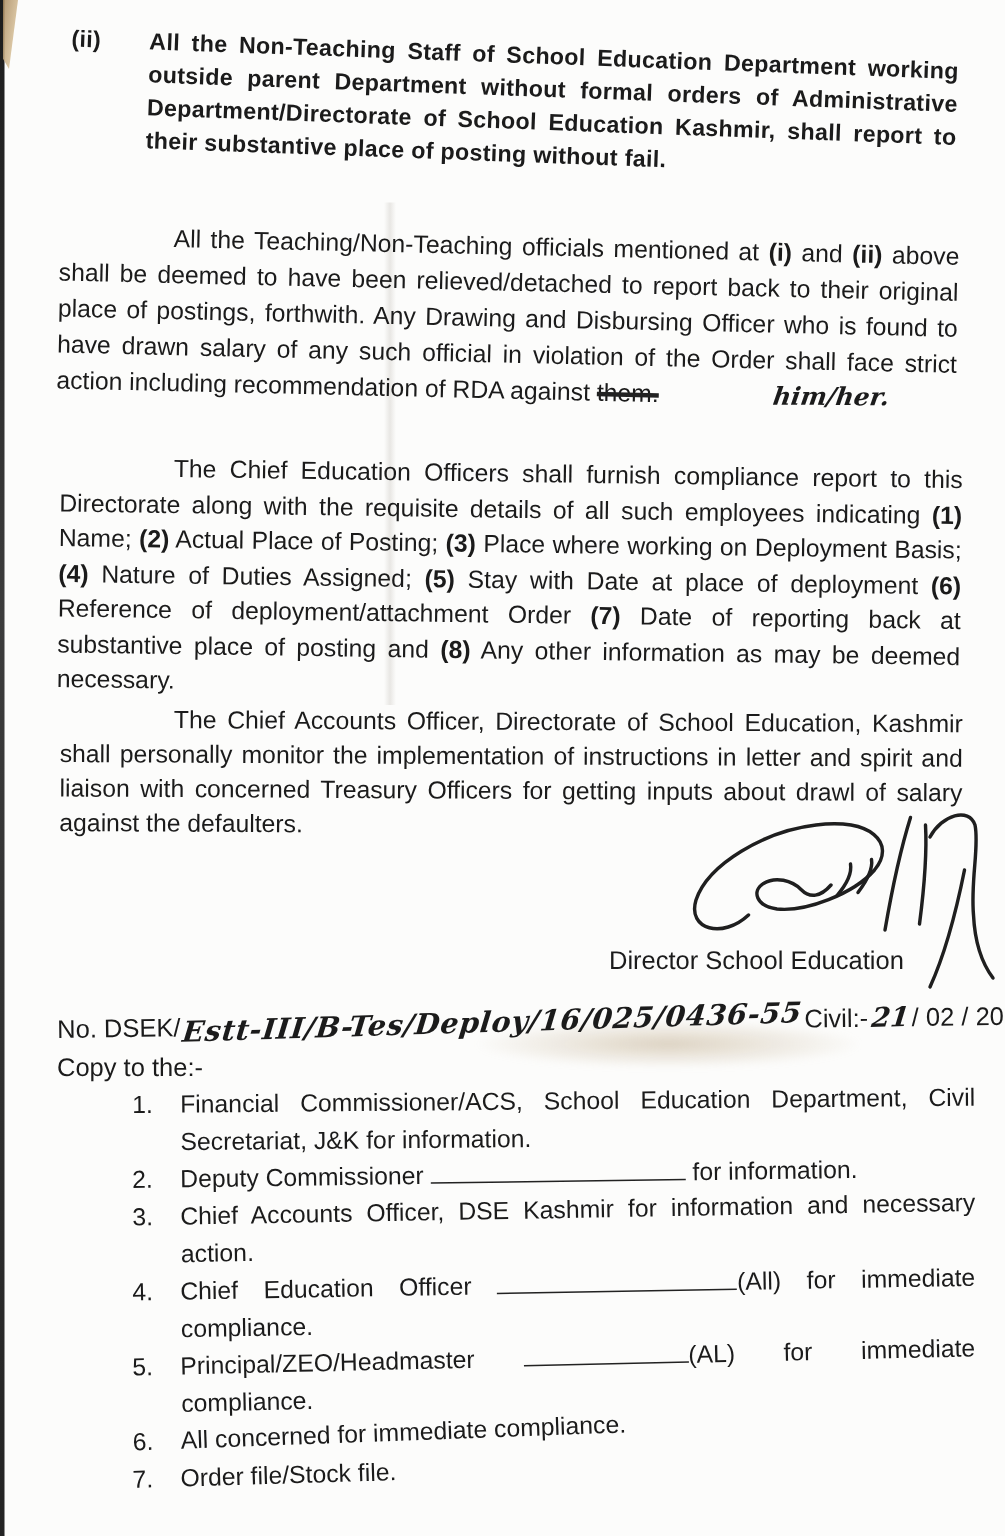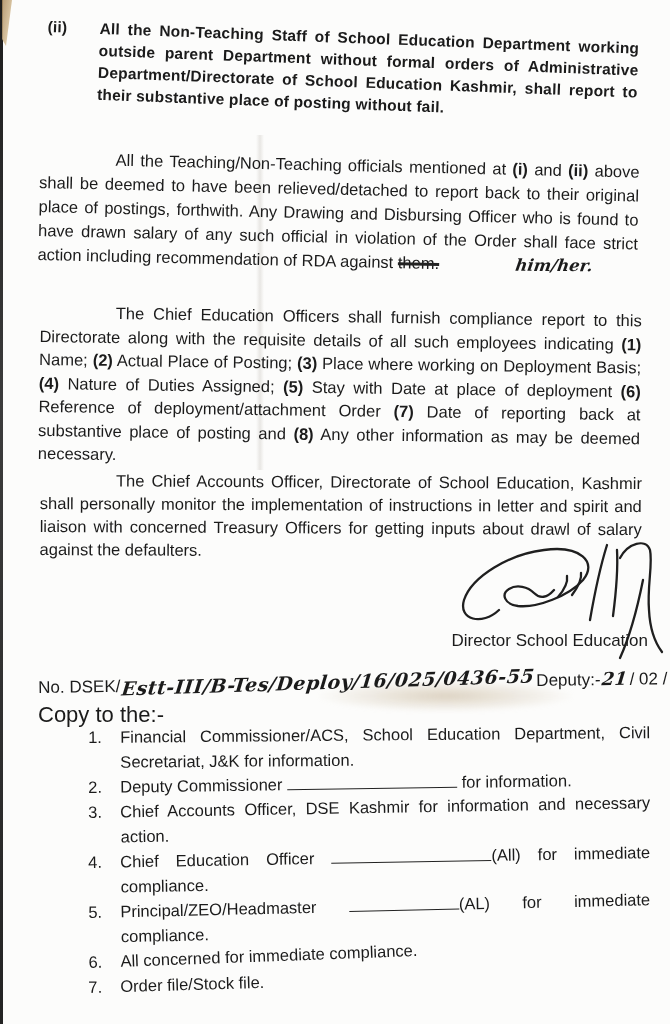--- a/index.html
+++ b/index.html
@@ -55,32 +55,32 @@
   .hand {
     display: inline-block;
     font-family: "DejaVu Serif", serif;
     font-style: italic; font-weight: 600;
     transform: skewX(-8deg) rotate(-1deg);
   }
 
   .signature { position: absolute; left: 444px; top: 536px; }
   .sig-title {
     position: absolute; left: 406px; top: 629px; width: 242px;
-    text-align: right; font-size: 17px; line-height: 23px;
+    text-align: left; font-size: 17px; line-height: 23px;
   }
 
   .ref-line {
     position: absolute; left: 38px; top: 675px; width: 622px;
     font-size: 17px; white-space: nowrap;
     transform: rotate(-0.8deg); transform-origin: left top;
   }
   .ref-hand { font-size: 19px; margin: 0 2px; letter-spacing: .5px; }
   .day-hand { font-size: 18px; margin: 0 2px; }
 
-  .copy-heading { position: absolute; left: 38px; top: 702px; font-size: 22px; }
+  .copy-heading { position: absolute; left: 38px; top: 702px; font-size: 17px; }
 
   .copy-list {
     position: absolute; left: 88px; top: 725px; width: 562px;
     margin: 0; padding: 0; list-style: none;
     font-size: 16.5px; line-height: 25px;
   }
   .copy-item { position: relative; padding-left: 32px; text-align: justify; transform-origin: left top; }
   .copy-item .num { position: absolute; left: 0; }
   .blank { display: inline-block; height: 13px; border-bottom: 1.6px solid #222; }
 
@@ -122,21 +122,21 @@
       <path d="M169,80 C172,57 174,32 173,14"></path>
       <path d="M176,22 C184,7 202,2 206,14 C209,28 203,50 205,74 C206,95 212,108 218,116"></path>
       <path d="M199,44 C193,74 186,100 176,122"></path>
     </g>
   </svg>
 
   <div class="sig-title">
     <div>Director School Education</div>
   </div>
 
-  <div class="ref-line"><span>No. DSEK/</span><span class="hand ref-hand">Estt-III/B-Tes/Deploy/16/025/0436-55</span><span>Deputy:-</span><span class="hand day-hand">21</span><span>/ 02 / 2025</span></div>
+  <div class="ref-line"><span>No. DSEK/</span><span class="hand ref-hand">Estt-III/B-Tes/Deploy/16/025/0436-55</span><span>Civil:-</span><span class="hand day-hand">21</span><span>/ 02 / 2025</span></div>
 
   <div class="copy-heading">Copy to the:-</div>
 
   <ol class="copy-list" id="copy-list">
     <li class="copy-item li-1">
       <span class="num">1.</span>
       <span class="item-text"><span>Financial Commissioner/ACS, School Education Department, Civil Secretariat, J&amp;K for information.</span></span>
     </li>
 
     <li class="copy-item li-2">

